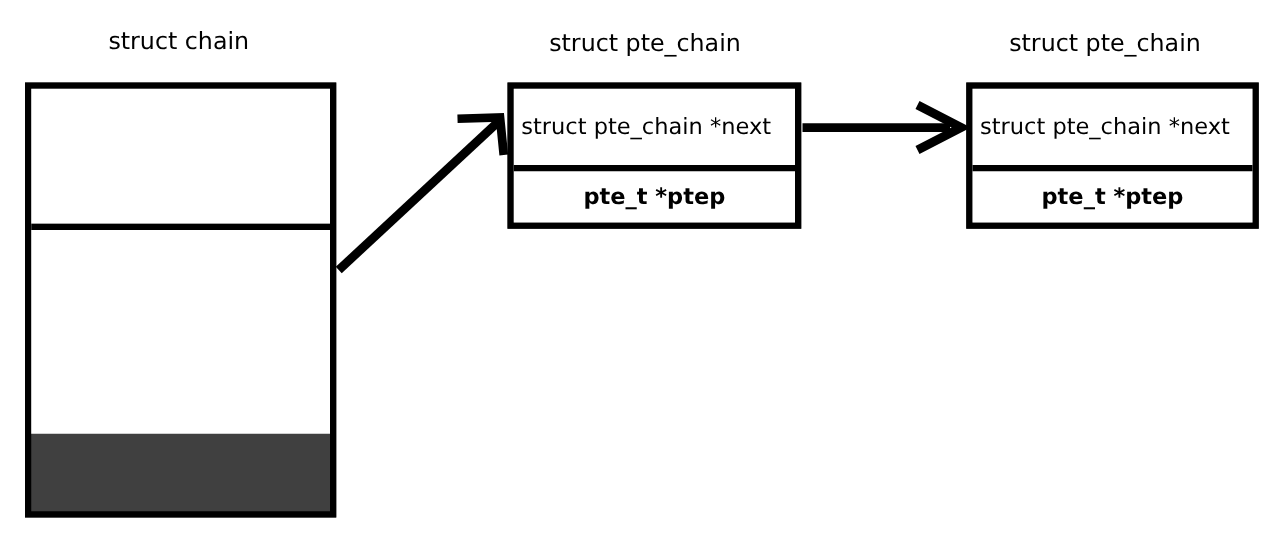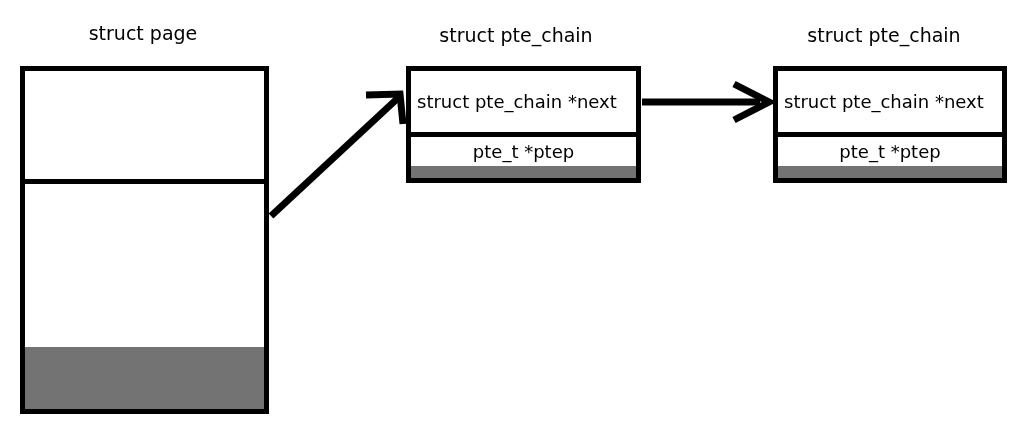--- a/index.html
+++ b/index.html
@@ -30,21 +30,21 @@
   }
   #caption-page       { left: 42px;  top: 24px; width: 202px; }
   #caption-chain-1    { left: 416px; top: 26px; width: 200px; }
   #caption-chain-2    { left: 784px; top: 26px; width: 200px; }
 
   
   .struct-box {
     position: absolute;
     box-sizing: border-box;
     border: 5px solid #000000;
-    background: #737373;
+    background: #404040;
   }
 
   #box-page {
     left: 20px;
     top: 66px;
     width: 249px;
     height: 348px;
   }
   #box-chain-1 {
     left: 406px;
@@ -84,38 +84,38 @@
     justify-content: center;
   }
 
   
   #page-row-0 { height: 108px; }
   #page-row-1 { height: 62px;  }
   #page-row-2 { height: 168px; }
 
   
   .chain-row-next { height: 61px; }
-  .chain-row-ptep { height: 34px; }
+  .chain-row-ptep { height: 46px; font-weight: bold; }
 
   
   .arrow-svg {
     position: absolute;
     left: 0;
     top: 0;
     width: 1018px;
     height: 427px;
     pointer-events: none;
   }
 </style>
 </head>
 <body>
 
 <div id="canvas">
 
-  <div class="caption" id="caption-page">struct page</div>
+  <div class="caption" id="caption-page">struct chain</div>
 
   <div class="caption" id="caption-chain-1">struct pte_chain</div>
 
   <div class="caption" id="caption-chain-2">struct pte_chain</div>
 
   <div class="struct-box" id="box-page">
 
     <div class="row empty align-center" id="page-row-0"></div>
 
 

